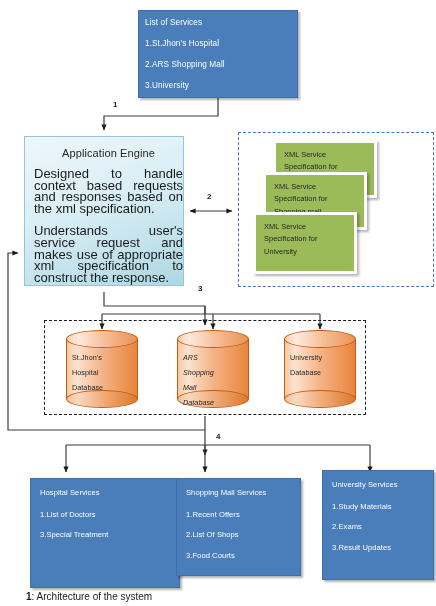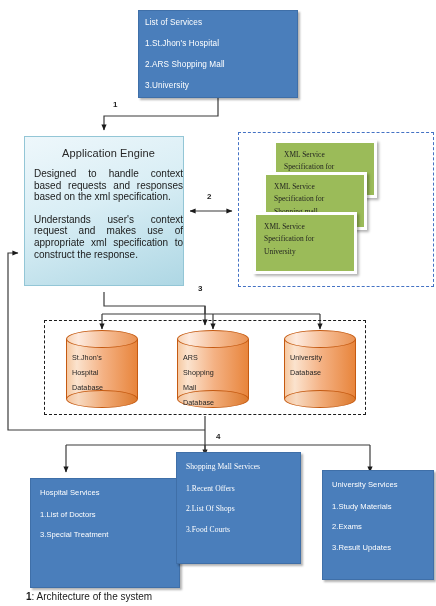--- a/index.html
+++ b/index.html
@@ -66,40 +66,40 @@
   .svc-box .line {
     font-size: 7.6px;
     line-height: 10.5px;
     margin-bottom: 10px;
     letter-spacing: 0.05px;
   }
   .svc-box .line.head {
     margin-bottom: 11px;
   }
   #svc-hospital  { left: 30px;  top: 478px; width: 150px; height: 110px; }
-  #svc-mall      { left: 176px; top: 452px; width: 125px; height: 112px; font-family: Liberation Serif, serif; }
+  #svc-mall      { left: 176px; top: 478px; width: 125px; height: 98px; }
   #svc-university{ left: 322px; top: 470px; width: 112px; height: 110px; }
 
   
   #app-engine {
     left: 24px; top: 136px;
     width: 160px; height: 150px;
     background: linear-gradient(160deg, #eef7fb 0%, #d9eef5 45%, #aed7e4 100%);
     border: 1px solid #93c6d6;
     padding: 6px 0 0 9px;
   }
   #app-engine .ae-title {
     text-align: center;
     font-size: 11px;
     color: #262626;
     letter-spacing: 0.1px;
     margin: 4px 0 9px 0;
   }
   #app-engine .ae-para {
-    font-size: 10px;
+    font-size: 13px;
     line-height: 11.6px;
     color: #1a1a1a;
     text-align: justify;
     text-align-last: left;
     margin: 0 0 11px 0;
   }
 
   
   .dashed-blue {
     position: absolute;
@@ -128,21 +128,20 @@
     border: 3px solid #ffffff;
     box-shadow: 1.5px 1.5px 2.5px rgba(0,0,0,0.30);
     padding: 6px 7px 0 8px;
     color: #1f1f1f;
   }
   .xml-card .line {
     font-size: 7.4px;
     line-height: 12.4px;
     letter-spacing: 0.05px;
     white-space: nowrap;
-    font-family: Liberation Serif, serif;
   }
   #xml-hospital { left: 273px; top: 140px; width: 104px; height: 58px; z-index: 1; }
   #xml-mall     { left: 263px; top: 172px; width: 104px; height: 58px; z-index: 2; }
   #xml-univ     { left: 253px; top: 212px; width: 104px; height: 62px; z-index: 3; }
 
   
   .cylinder {
     position: absolute;
     width: 72px;
     height: 78px;
@@ -189,21 +188,21 @@
     z-index: 3;
     color: #1f1f1f;
   }
   .cyl-label .line {
     font-size: 7.2px;
     line-height: 15px;
     letter-spacing: 0.05px;
     white-space: nowrap;
   }
   #db-hospital { left: 66px;  top: 330px; }
-  #db-mall     { left: 177px; top: 330px; }
+  #db-mall     { left: 177px; top: 330px; font-style: italic; }
   #db-univ     { left: 284px; top: 330px; }
 
   
   .conn-label {
     position: absolute;
     font-size: 8px;
     font-weight: bold;
     color: #1f1f1f;
   }
   #lbl-1 { left: 113px; top: 100px; }
@@ -265,21 +264,21 @@
   <div class="node blue-box" id="svc-list">
     <div class="line">List of Services</div>
     <div class="line">1.St.Jhon's Hospital</div>
     <div class="line">2.ARS Shopping Mall</div>
     <div class="line">3.University</div>
   </div>
 
   <div class="node" id="app-engine">
     <div class="ae-title">Application Engine</div>
     <p class="ae-para">Designed to handle context based requests and responses based on the xml specification.</p>
-    <p class="ae-para">Understands user's context request and makes use of appropriate xml specification to construct the response.</p>
+    <p class="ae-para">Understands user's service request and makes use of appropriate xml specification to construct the response.</p>
   </div>
 
   <div class="dashed-blue" id="xml-group"></div>
 
   <div class="xml-card" id="xml-hospital">
     <div class="line">XML Service</div>
     <div class="line">Specification for</div>
     <div class="line">Hospital</div>
   </div>
 

